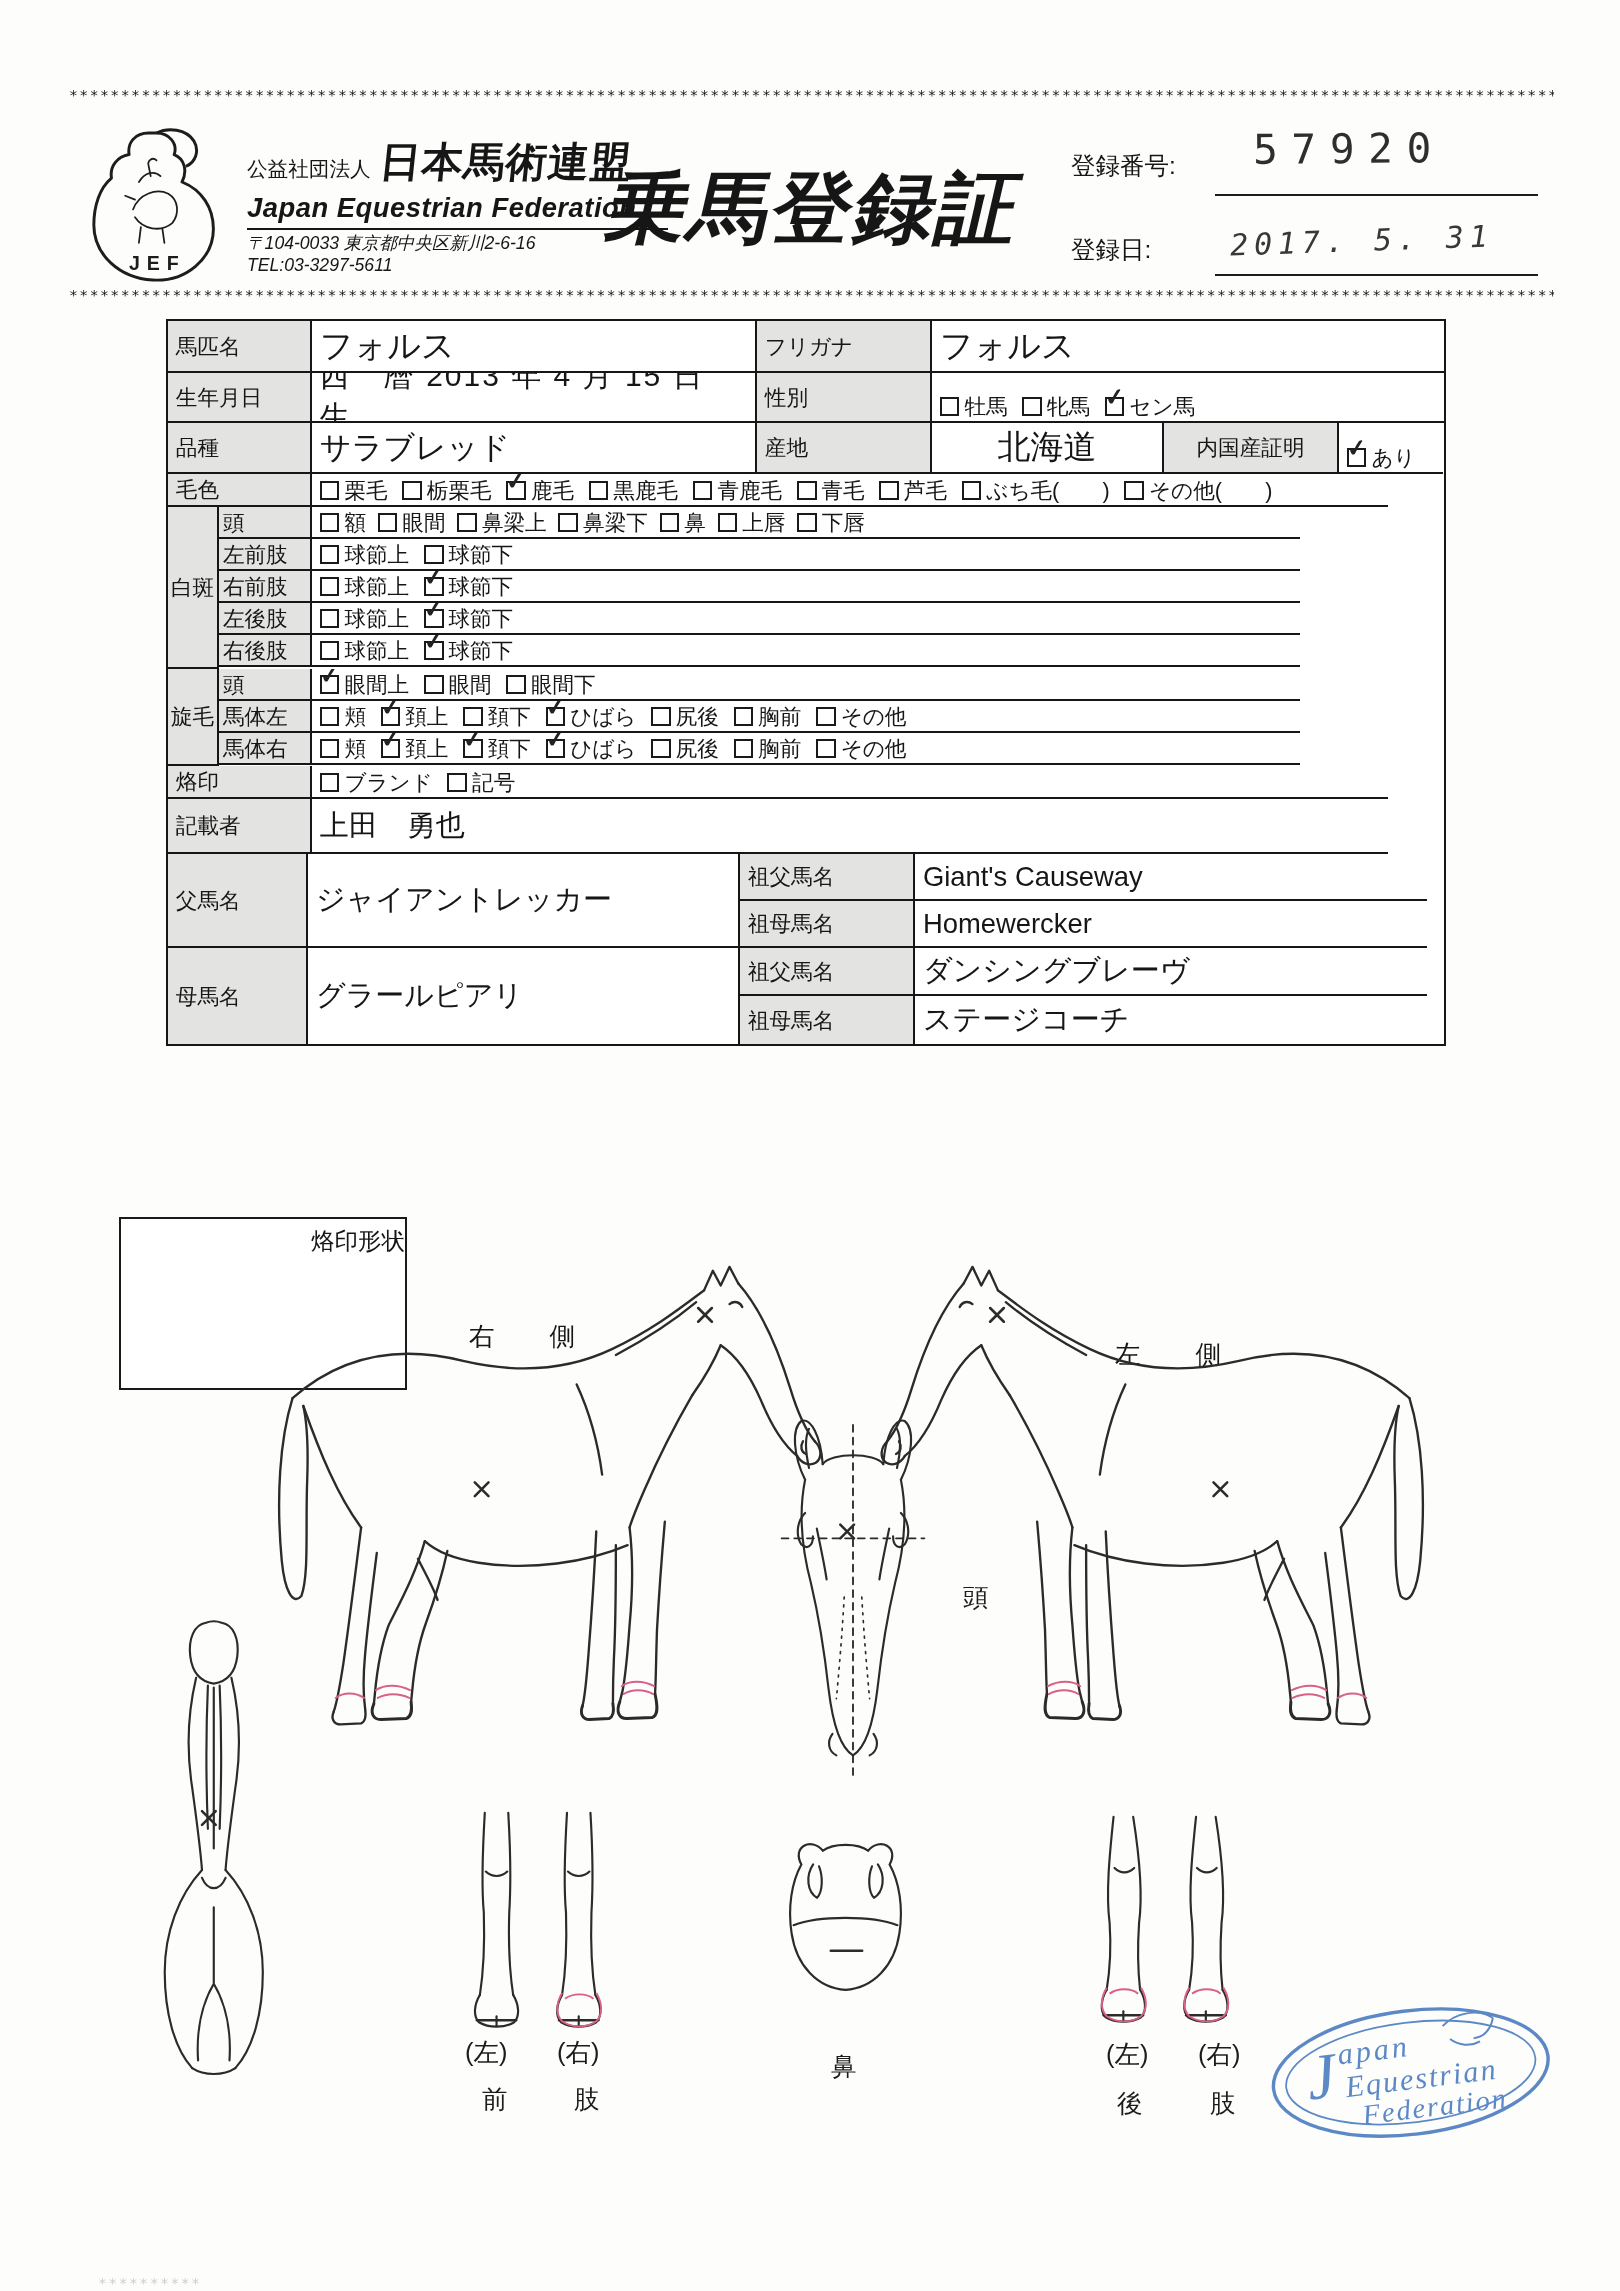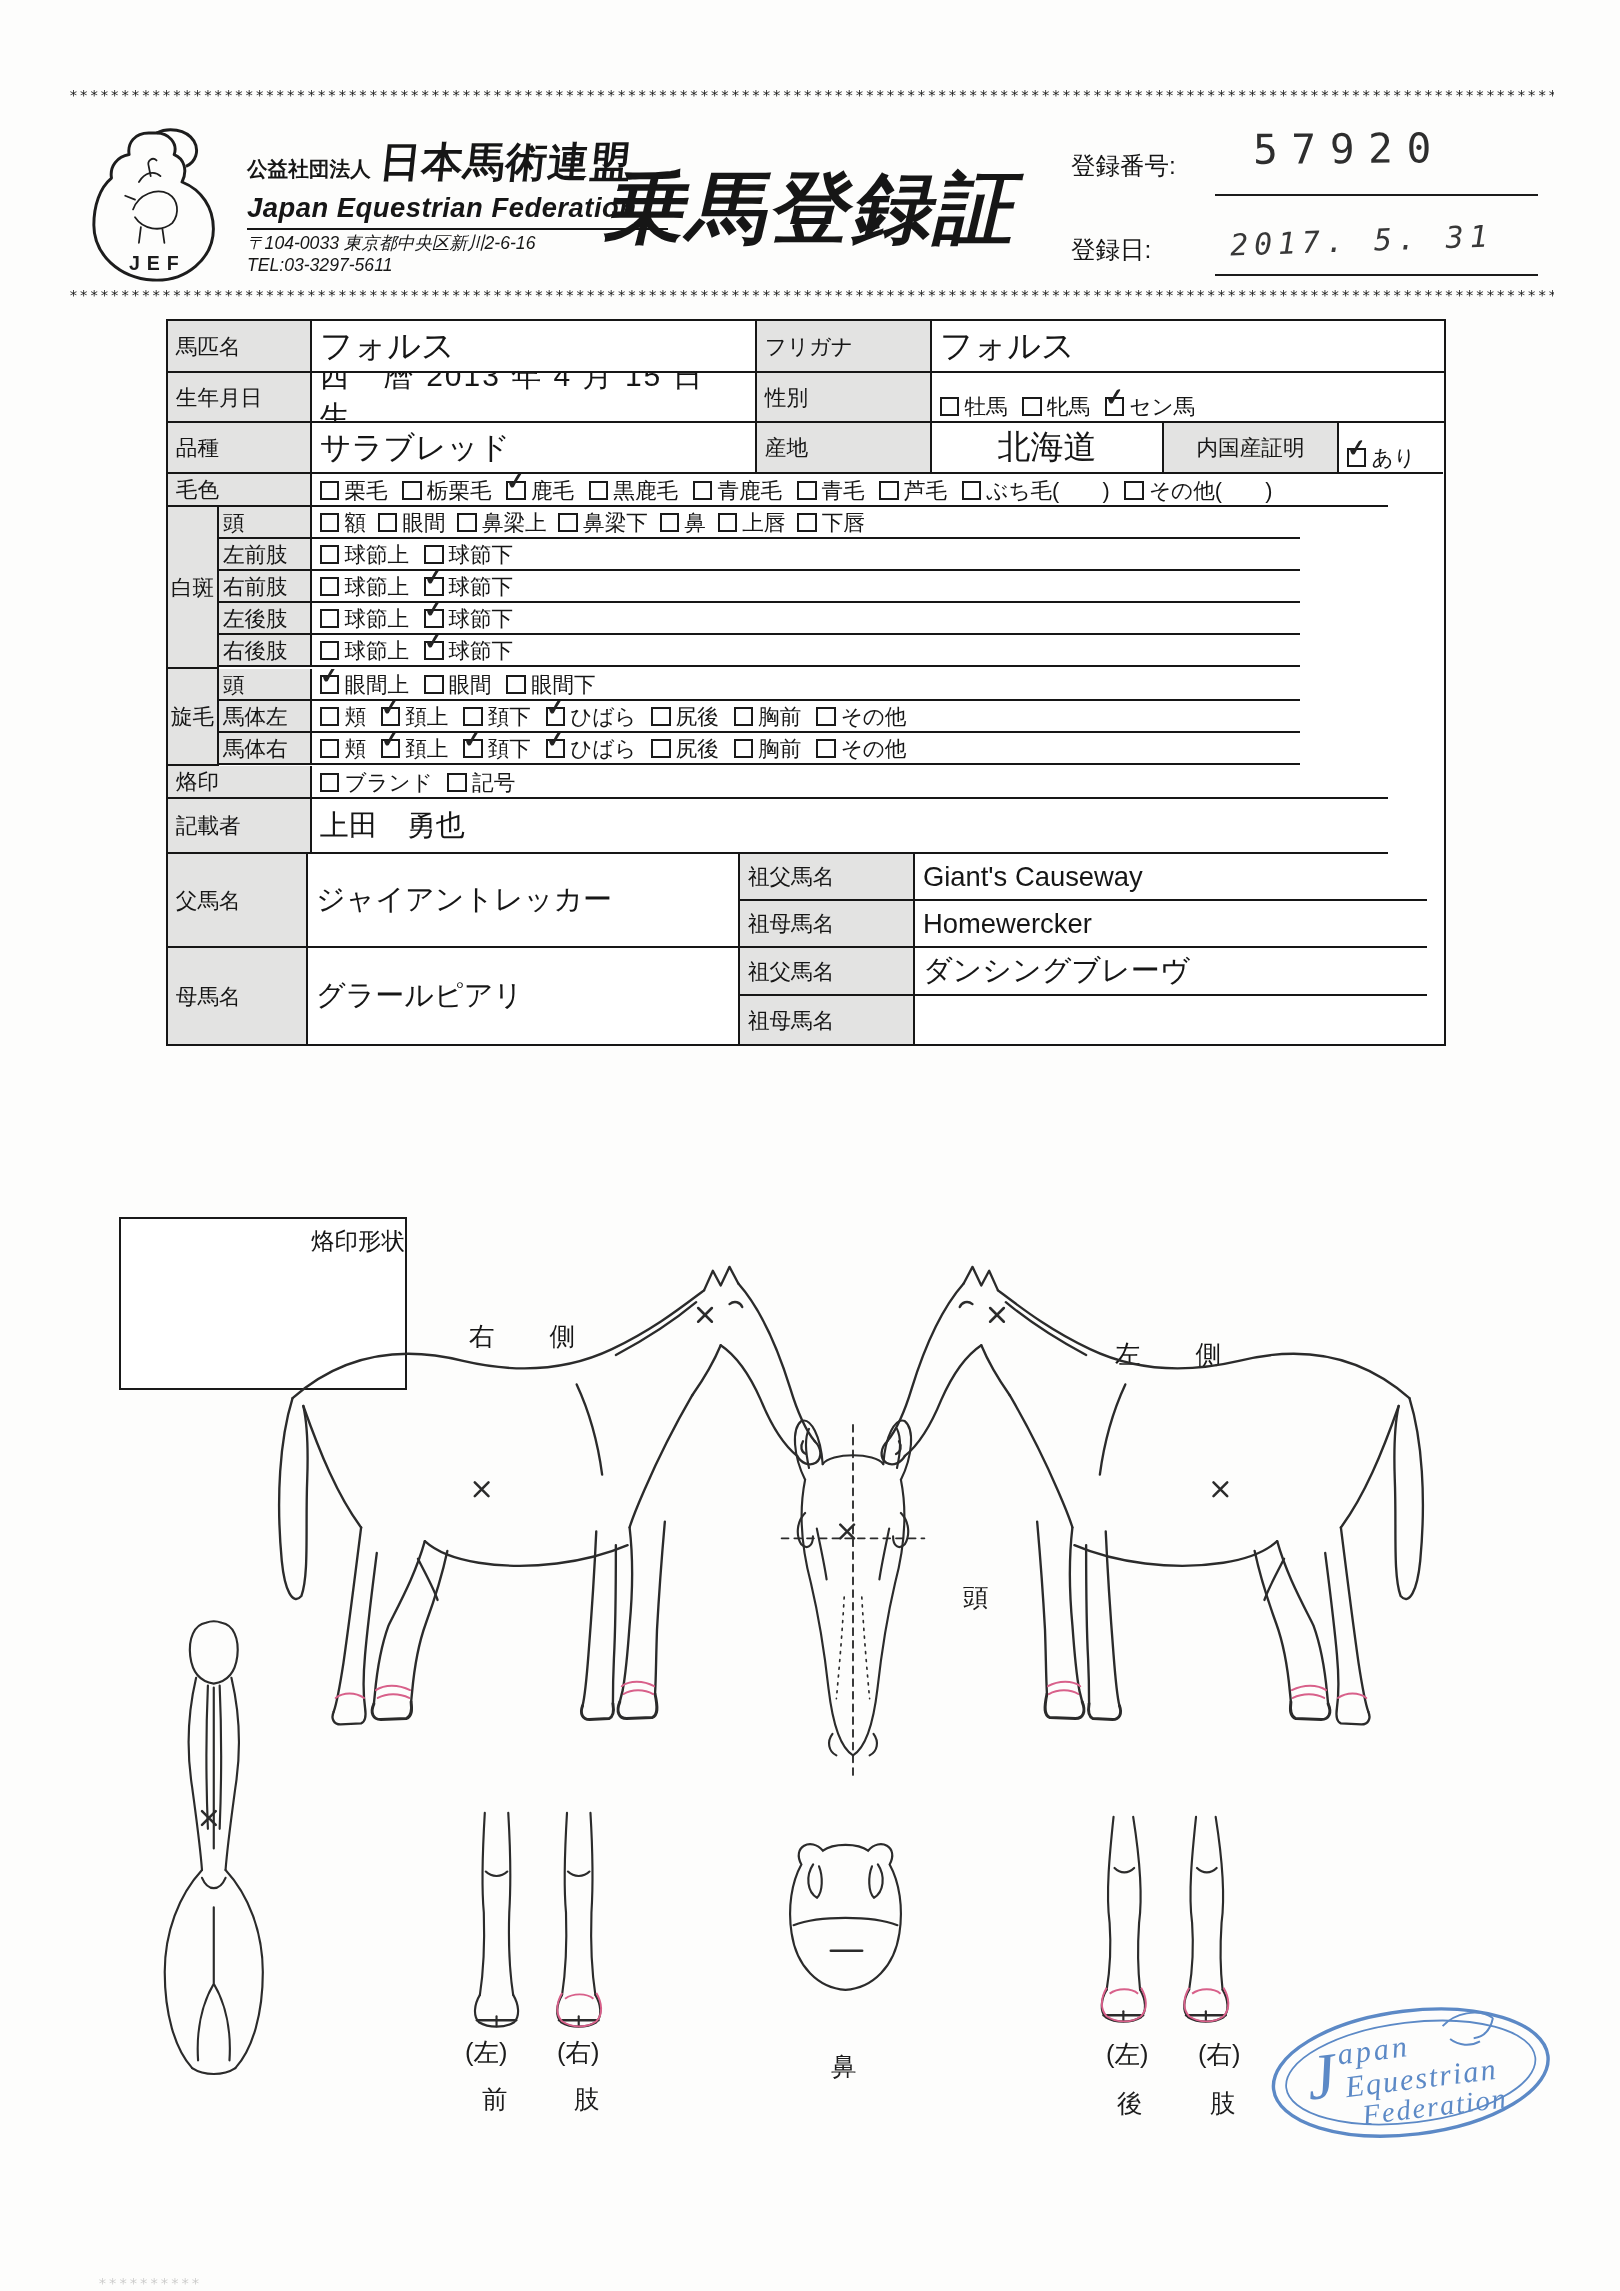--- a/index.html
+++ b/index.html
@@ -4,21 +4,21 @@
 <style>
   html,body{margin:0;padding:0;background:#888;}
   #page{position:relative;width:1620px;height:2292px;background:#fdfdfc;overflow:hidden;
         font-family:"Liberation Sans",sans-serif;color:#161616;}
   .abs{position:absolute;}
   
   .stars{font-family:"DejaVu Sans Mono",monospace;font-size:14.7px;letter-spacing:1.5px;
          white-space:nowrap;overflow:hidden;color:#1c1c1c;}
   .stars.faint{opacity:.22;}
   
-  .org-type{font-size:20.6px;font-weight:bold;margin-right:9.8px;}
+  .org-type{font-size:20.6px;font-weight:normal;margin-right:9.8px;}
   .org-name{font-size:41px;font-weight:900;transform:skewX(-6deg);display:inline-block;letter-spacing:1px;}
   .org-en{font-size:27.4px;font-style:italic;font-weight:bold;margin-top:2px;letter-spacing:0.5px;}
   .org-rule{border-top:2.9px solid #161616;width:421px;margin:3.9px 0 2.9px 0;}
   .org-addr{font-size:17.6px;font-style:italic;line-height:1.25;}
   .doc-title{font-size:78px;font-weight:900;transform:skewX(-13deg) scaleX(1.02);
              letter-spacing:2.9px;white-space:nowrap;}
   .reg-label{font-size:24.5px;}
   .reg-no{font-family:"DejaVu Sans Mono",monospace;font-size:41px;letter-spacing:13.7px;
           color:#2e2e2e;transform:rotate(-.5deg);}
   .reg-date{font-family:"DejaVu Sans Mono",monospace;font-size:30px;letter-spacing:5.9px;
@@ -495,20 +495,21 @@
   <div class="row">
     <div class="c lab w-label h98 nb">母馬名</div>
     <div class="c w-lcontent h98 nb v-med">グラールピアリ</div>
     <div class="w-pedcol">
       <div class="row">
         <div class="c lab w-mid h49">祖父馬名</div>
         <div class="c w-rcontent h49 nr v-med">ダンシングブレーヴ</div>
       </div>
       <div class="row">
         <div class="c lab w-mid h49 nb">祖母馬名</div>
+        <div class="c w-rcontent h49 nr nb v-med">ステージコーチ</div>
       </div>
     </div>
   </div>
 </div>
 
 <div class="abs brandbox" style="left:119px;top:1217px;width:284px;height:169px;text-align:right;">
   <span>烙印形状</span>
 </div>
 
 <div class="abs sidelab" style="left:469px;top:1319px;">右側</div>

